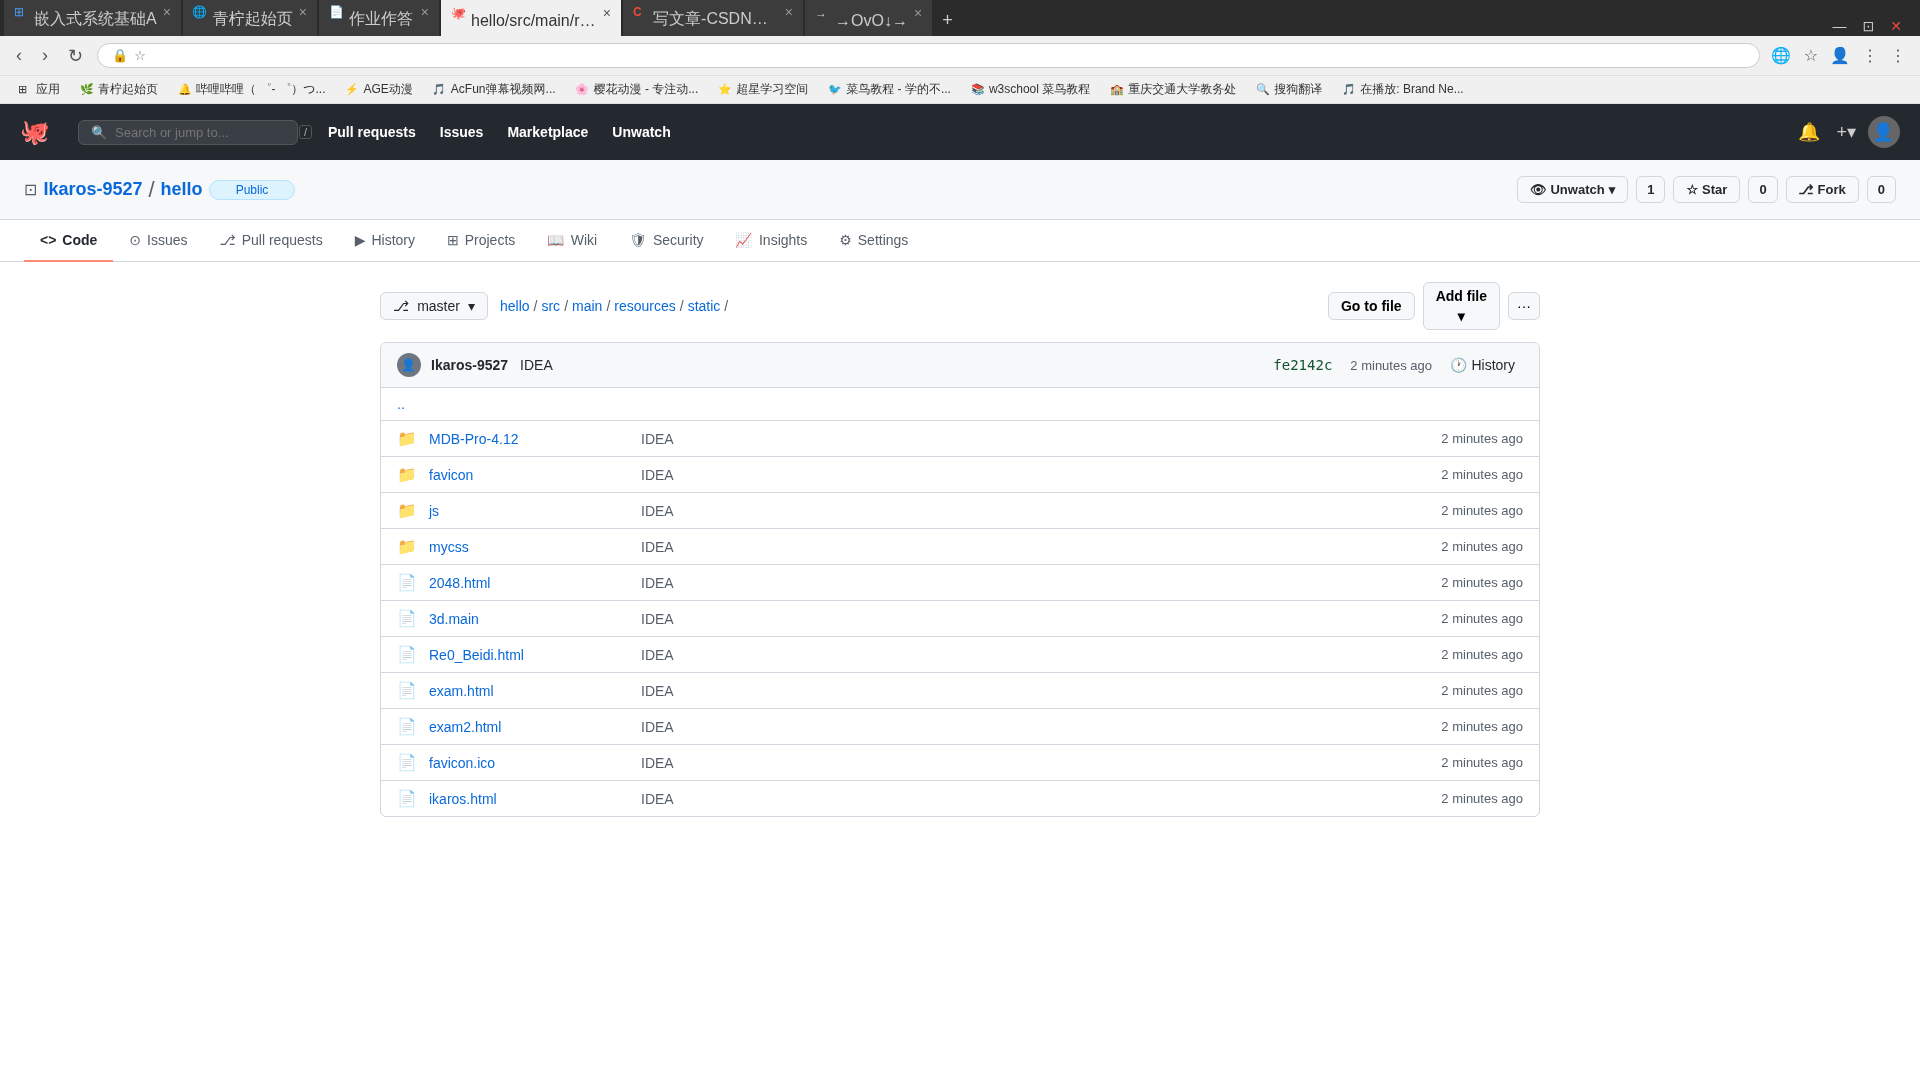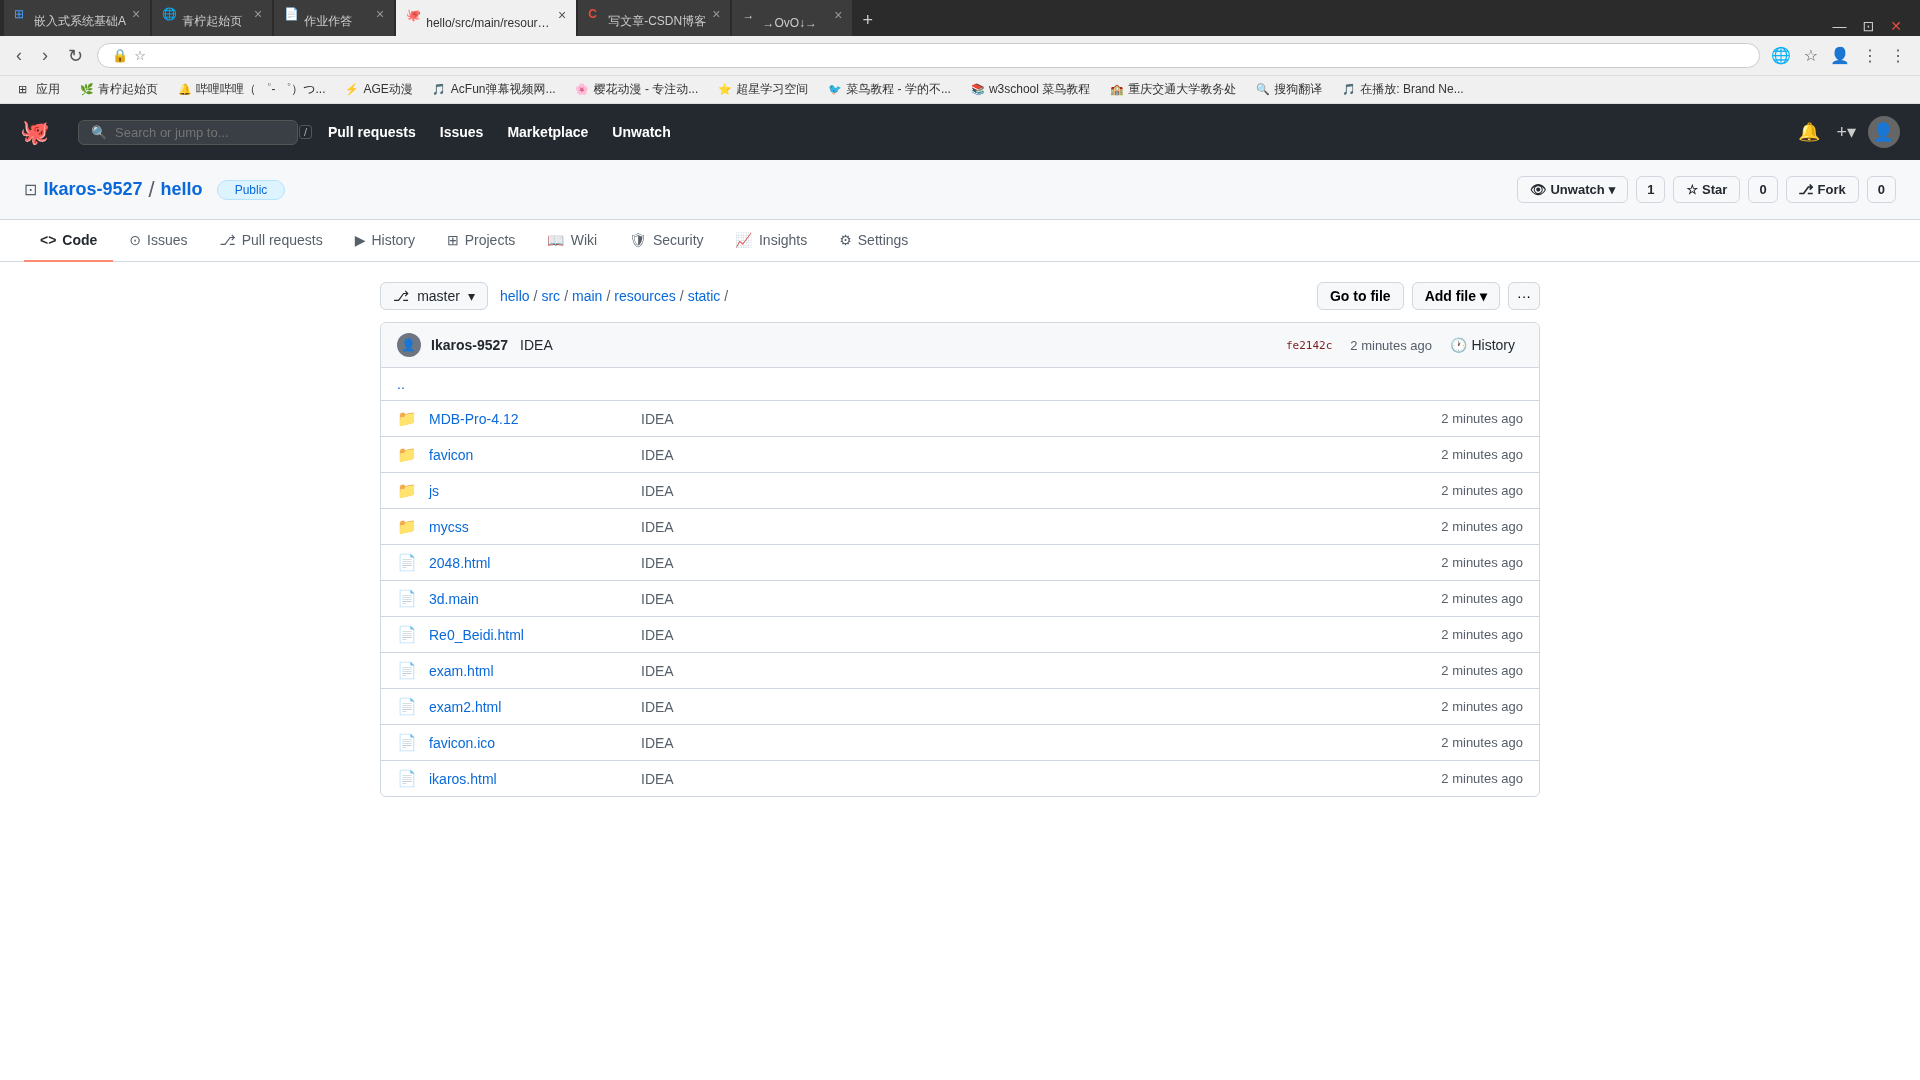--- a/index.html
+++ b/index.html
@@ -4,21 +4,21 @@
   <style>
     * { box-sizing: border-box; margin: 0; padding: 0; }
     body { font-family: -apple-system, BlinkMacSystemFont, "Segoe UI", Helvetica, Arial, sans-serif; font-size: 14px; background: #f6f8fa; color: #24292f; }
 
     
     .browser-chrome { background: #3c3c3c; padding: 0; }
     .browser-tabs { display: flex; align-items: flex-end; background: #2b2b2b; padding: 4px 4px 0 4px; height: 36px; overflow: hidden; }
     .browser-tab { display: flex; align-items: center; padding: 6px 10px; background: #3c3c3c; border-radius: 6px 6px 0 0; font-size: 12px; color: #ccc; max-width: 180px; min-width: 120px; gap: 6px; cursor: pointer; margin-right: 2px; white-space: nowrap; overflow: hidden; }
     .browser-tab.active { background: #f0f0f0; color: #333; }
     .browser-tab .tab-favicon { width: 14px; height: 14px; border-radius: 2px; flex-shrink: 0; }
-    .browser-tab .tab-title { flex: 1; overflow: hidden; text-overflow: ellipsis; font-size: 12px; margin-top: 16px; }
+    .browser-tab .tab-title { flex: 1; overflow: hidden; text-overflow: ellipsis; font-size: 16px; margin-top: 16px; }
     .browser-tab .tab-close { flex-shrink: 0; color: #999; font-size: 14px; cursor: pointer; }
     .browser-tab.active .tab-close { color: #555; }
     .browser-tab-new { background: none; border: none; color: #ccc; font-size: 18px; padding: 4px 8px; cursor: pointer; align-self: center; }
 
     .browser-toolbar { display: flex; align-items: center; background: #f0f0f0; padding: 6px 10px; gap: 8px; border-bottom: 1px solid #ddd; }
     .browser-nav-btn { background: none; border: none; font-size: 18px; color: #555; cursor: pointer; padding: 2px 6px; border-radius: 4px; }
     .browser-address-bar { flex: 1; display: flex; align-items: center; background: white; border: 1px solid #ccc; border-radius: 20px; padding: 4px 14px; gap: 6px; font-size: 13px; color: #333; }
     .browser-address-bar .lock-icon { color: #2a7a3b; font-size: 13px; }
     .browser-address-text { flex: 1; }
     .browser-address-icons { display: flex; gap: 6px; color: #777; }
@@ -43,51 +43,51 @@
     .gh-header-actions { display: flex; align-items: center; gap: 8px; margin-left: auto; }
     .gh-icon-btn { background: none; border: none; color: #ccc; font-size: 18px; cursor: pointer; padding: 4px; }
     .gh-avatar { width: 32px; height: 32px; border-radius: 50%; background: #666; border: none; cursor: pointer; font-size: 18px; display: flex; align-items: center; justify-content: center; }
 
     
     .repo-header { padding: 16px 24px; border-bottom: 1px solid #d0d7de; background: #f6f8fa; display: flex; align-items: center; justify-content: space-between; }
     .repo-breadcrumb { display: flex; align-items: center; gap: 6px; font-size: 18px; }
     .repo-owner { color: #0969da; font-weight: 600; text-decoration: none; cursor: pointer; }
     .repo-sep { color: #57606a; font-weight: 300; font-size: 22px; }
     .repo-name { color: #0969da; font-weight: 700; text-decoration: none; cursor: pointer; }
-    .repo-badge { background: #ddf4ff; color: #0969da; border: 1px solid #b6e3ff; border-radius: 12px; padding: 2px 17px; font-size: 12px; font-weight: 500; margin-left: 8px; }
+    .repo-badge { background: #ddf4ff; color: #0969da; border: 1px solid #b6e3ff; border-radius: 12px; padding: 2px 26px; font-size: 12px; font-weight: 500; margin-left: 0; }
     .repo-actions { display: flex; align-items: center; gap: 8px; }
     .repo-action-btn { display: flex; align-items: center; gap: 4px; border: 1px solid #d0d7de; border-radius: 6px; padding: 5px 12px; font-size: 13px; font-weight: 600; cursor: pointer; background: #f6f8fa; color: #24292f; }
     .repo-action-count { background: #f6f8fa; border: 1px solid #d0d7de; border-radius: 6px; padding: 5px 10px; font-size: 13px; font-weight: 600; cursor: pointer; }
 
     
     .repo-tabs { display: flex; align-items: center; padding: 0 24px; border-bottom: 1px solid #d0d7de; background: white; gap: 0; }
     .repo-tab { display: flex; align-items: center; gap: 6px; padding: 12px 16px; font-size: 14px; color: #57606a; cursor: pointer; border-bottom: 2px solid transparent; margin-bottom: -1px; white-space: nowrap; }
     .repo-tab.active { color: #24292f; font-weight: 600; border-bottom: 2px solid #fd8c73; }
     .repo-tab-icon { font-size: 14px; }
 
     
     .file-browser { max-width: 1200px; margin: 20px auto; padding: 0 20px; }
 
     .file-browser-header { display: flex; align-items: center; justify-content: space-between; margin-bottom: 12px; }
     .branch-selector { display: flex; align-items: center; gap: 8px; border: 1px solid #d0d7de; border-radius: 6px; padding: 5px 12px; font-size: 14px; cursor: pointer; background: #f6f8fa; }
     .file-path { display: flex; align-items: center; gap: 4px; font-size: 14px; flex: 1; margin-left: 12px; }
     .file-path-item { color: #0969da; cursor: pointer; }
     .file-path-sep { color: #57606a; }
     .file-header-actions { display: flex; align-items: center; gap: 8px; }
     .file-action-btn { border: 1px solid #d0d7de; border-radius: 6px; padding: 5px 12px; font-size: 14px; cursor: pointer; background: #f6f8fa; font-weight: 600; }
-    .file-action-btn-primary { display: flex; align-items: center; gap: 4px; }
+    .file-action-btn-primary { display: flex; align-items: center; gap: 4px; flex-direction: column; }
     .file-more-btn { border: 1px solid #d0d7de; border-radius: 6px; padding: 5px 8px; font-size: 14px; cursor: pointer; background: #f6f8fa; }
 
     
     .file-table { border: 1px solid #d0d7de; border-radius: 6px; overflow: hidden; background: white; }
     .file-commit-row { display: flex; align-items: center; padding: 10px 16px; background: #f6f8fa; border-bottom: 1px solid #d0d7de; gap: 10px; }
     .file-commit-avatar { width: 24px; height: 24px; border-radius: 50%; background: #6e7781; display: flex; align-items: center; justify-content: center; font-size: 12px; color: white; flex-shrink: 0; overflow: hidden; }
     .file-commit-author { font-weight: 600; font-size: 14px; color: #24292f; }
     .file-commit-message { font-size: 14px; color: #24292f; margin-left: 2px; }
-    .file-commit-hash { color: #7f1d1d; font-size: 11px; font-family: monospace; margin-left: auto; cursor: pointer; }
+    .file-commit-hash { color: #14532d; font-size: 14px; font-family: monospace; margin-left: auto; cursor: pointer; }
     .file-commit-time { color: #57606a; font-size: 13px; margin-left: 8px; }
     .file-commit-history { display: flex; align-items: center; gap: 4px; color: #24292f; font-size: 14px; cursor: pointer; padding: 4px 8px; border-radius: 6px; }
 
     .file-row { display: flex; align-items: center; padding: 8px 16px; border-bottom: 1px solid #d0d7de; gap: 12px; }
     .file-row:last-child { border-bottom: none; }
     .file-icon { font-size: 16px; color: #57606a; flex-shrink: 0; width: 20px; }
     .file-icon.folder { color: #54aeff; }
     .file-name { color: #0969da; font-size: 14px; cursor: pointer; flex: 0 0 200px; }
     .file-commit-msg { color: #57606a; font-size: 14px; flex: 1; }
     .file-time { color: #57606a; font-size: 13px; text-align: right; flex: 0 0 150px; white-space: nowrap; }

